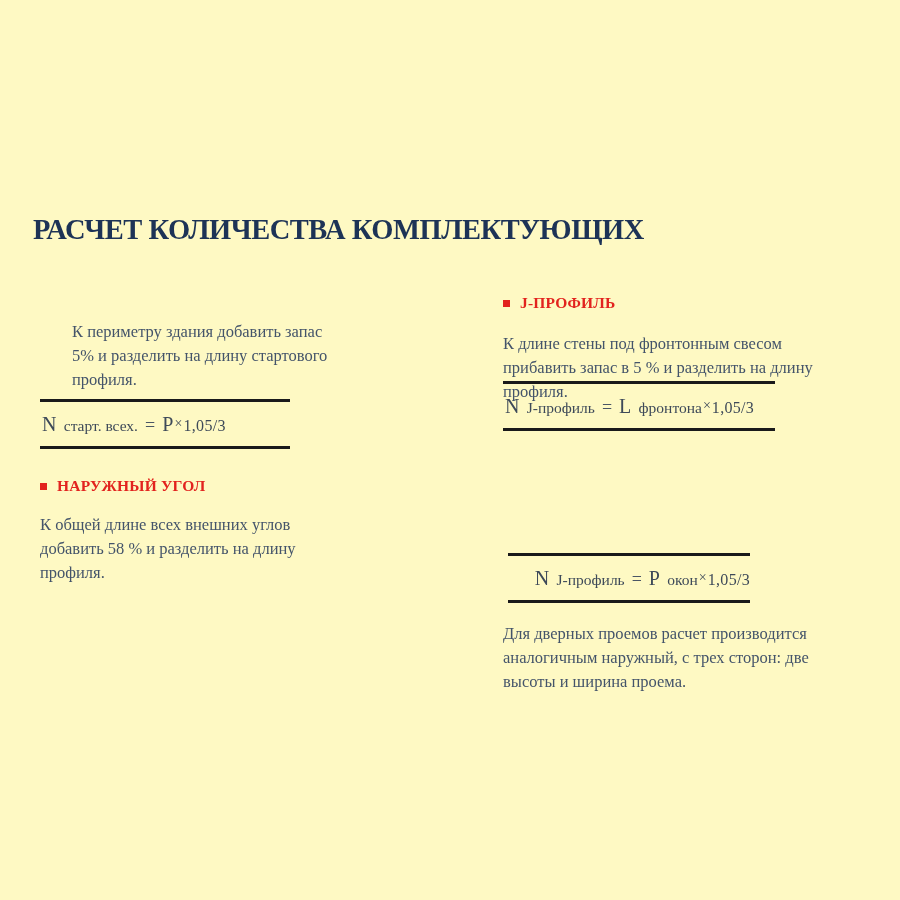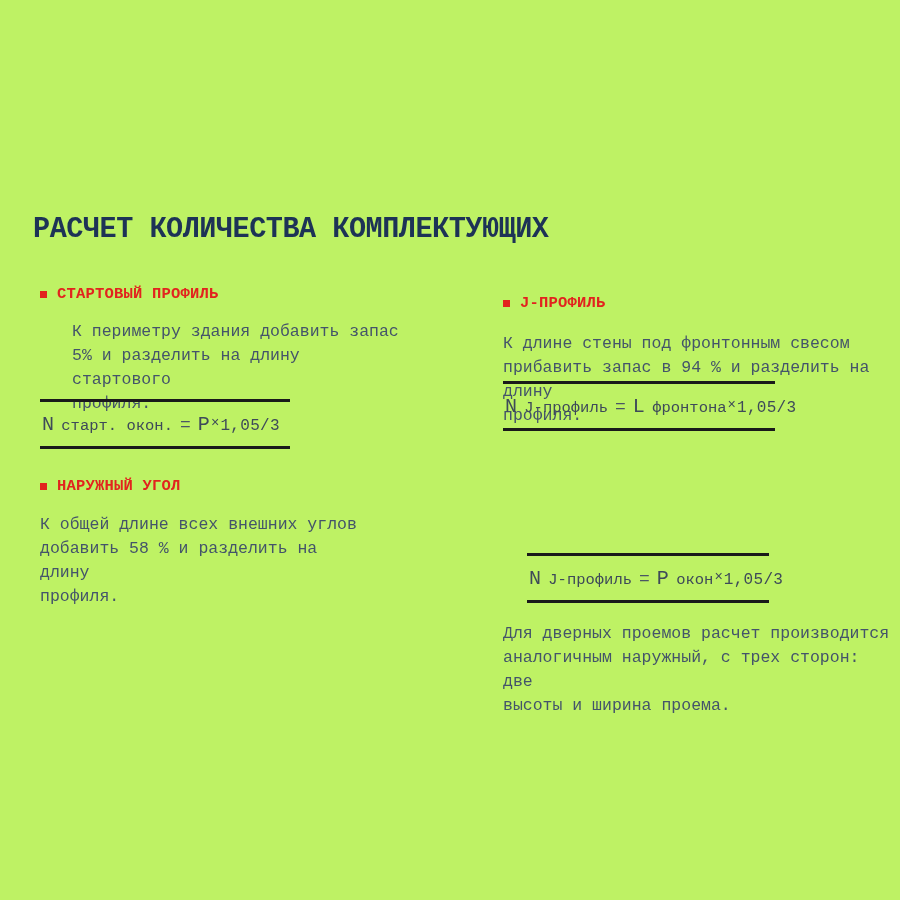--- a/index.html
+++ b/index.html
@@ -1,22 +1,22 @@
 <!DOCTYPE html>
 <html><head>
 <meta charset="utf-8">
 <style>
   html, body { margin: 0; padding: 0; background: #ffffff; }
   .canvas {
     position: relative;
     width: 900px;
     height: 900px;
-    background: #bef264;
+    background: #fef9c3;
     overflow: hidden;
-    font-family: Liberation Mono, monospace;
+    font-family: Liberation Serif, serif;
   }
   .title {
     position: absolute;
     left: 33px;
     top: 212px;
     margin: 0;
     font-size: 30px;
     font-weight: bold;
     letter-spacing: -0.5px;
     color: #1d3356;
@@ -67,58 +67,54 @@
   .f-tail { font-size: 16px; letter-spacing: 0.3px; }
   .f-sub:empty { display: none; }
 </style>
 </head>
 <body>
 
 <div class="canvas">
 
   <h1 class="title">РАСЧЕТ КОЛИЧЕСТВА КОМПЛЕКТУЮЩИХ</h1>
 
-  <div class="heading" style="left:40px; top:286px;">
-    <span class="bullet"></span>
-    <span class="heading-text">СТАРТОВЫЙ ПРОФИЛЬ</span>
-  </div>
 
   <p class="body-text" style="left:40px; top:320px; width:330px;margin-left:32px;">К периметру здания добавить запас
 5% и разделить на длину стартового
 профиля.</p>
 
   <div class="formula" style="left:40px; top:399px; width:248px;">
-    <span class="f-var">N</span><span class="f-sub">старт. окон.</span><span class="f-eq">=</span><span class="f-var">P</span><span class="f-mult">×</span><span class="f-tail">1,05/3</span>
+    <span class="f-var">N</span><span class="f-sub">старт. всех.</span><span class="f-eq">=</span><span class="f-var">P</span><span class="f-mult">×</span><span class="f-tail">1,05/3</span>
   </div>
 
   <div class="heading" style="left:40px; top:478px;">
     <span class="bullet"></span>
     <span class="heading-text">НАРУЖНЫЙ УГОЛ</span>
   </div>
 
   <p class="body-text" style="left:40px; top:513px; width:330px;">К общей длине всех внешних углов
 добавить 58 % и разделить на длину
 профиля.</p>
 
 
   <div class="heading" style="left:503px; top:295px;">
     <span class="bullet"></span>
     <span class="heading-text">J-ПРОФИЛЬ</span>
   </div>
 
   <p class="body-text" style="left:503px; top:332px; width:390px;">К длине стены под фронтонным свесом
-прибавить запас в 94 % и разделить на длину
+прибавить запас в 5 % и разделить на длину
 профиля.</p>
 
   <div class="formula" style="left:503px; top:381px; width:270px;">
     <span class="f-var">N</span><span class="f-sub">J-профиль</span><span class="f-eq">=</span><span class="f-var">L</span><span class="f-sub">фронтона</span><span class="f-mult">×</span><span class="f-tail">1,05/3</span>
   </div>
 
 
-  <div class="formula" style="left:527px; top:553px; width:240px;">
+  <div class="formula" style="left:508px; top:553px; width:240px;text-align:right;">
     <span class="f-var">N</span><span class="f-sub">J-профиль</span><span class="f-eq">=</span><span class="f-var">P</span><span class="f-sub">окон</span><span class="f-mult">×</span><span class="f-tail">1,05/3</span>
   </div>
 
   <p class="body-text" style="left:503px; top:622px; width:390px;">Для дверных проемов расчет производится
 аналогичным наружный, с трех сторон: две
 высоты и ширина проема.</p>
 
 </div>
 
 </body></html>

